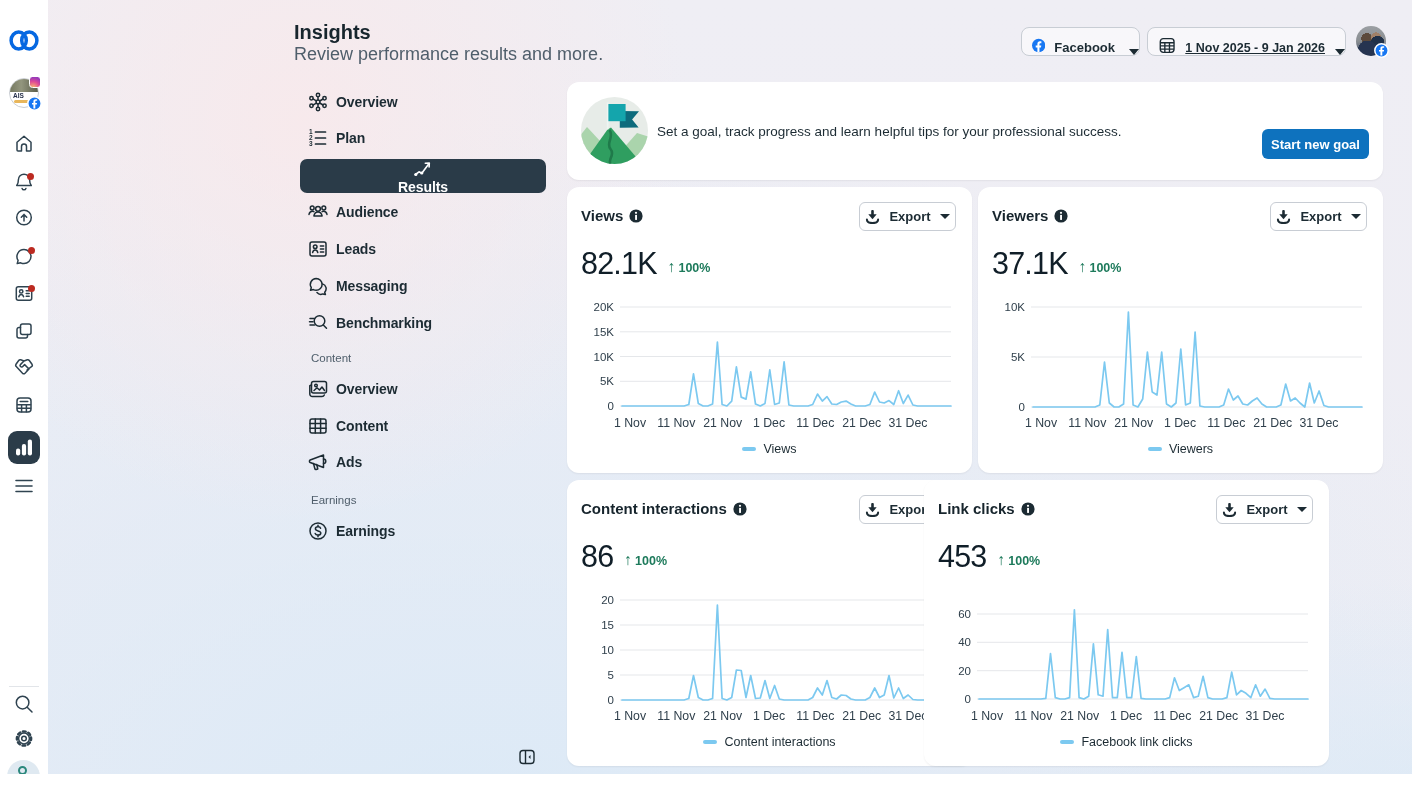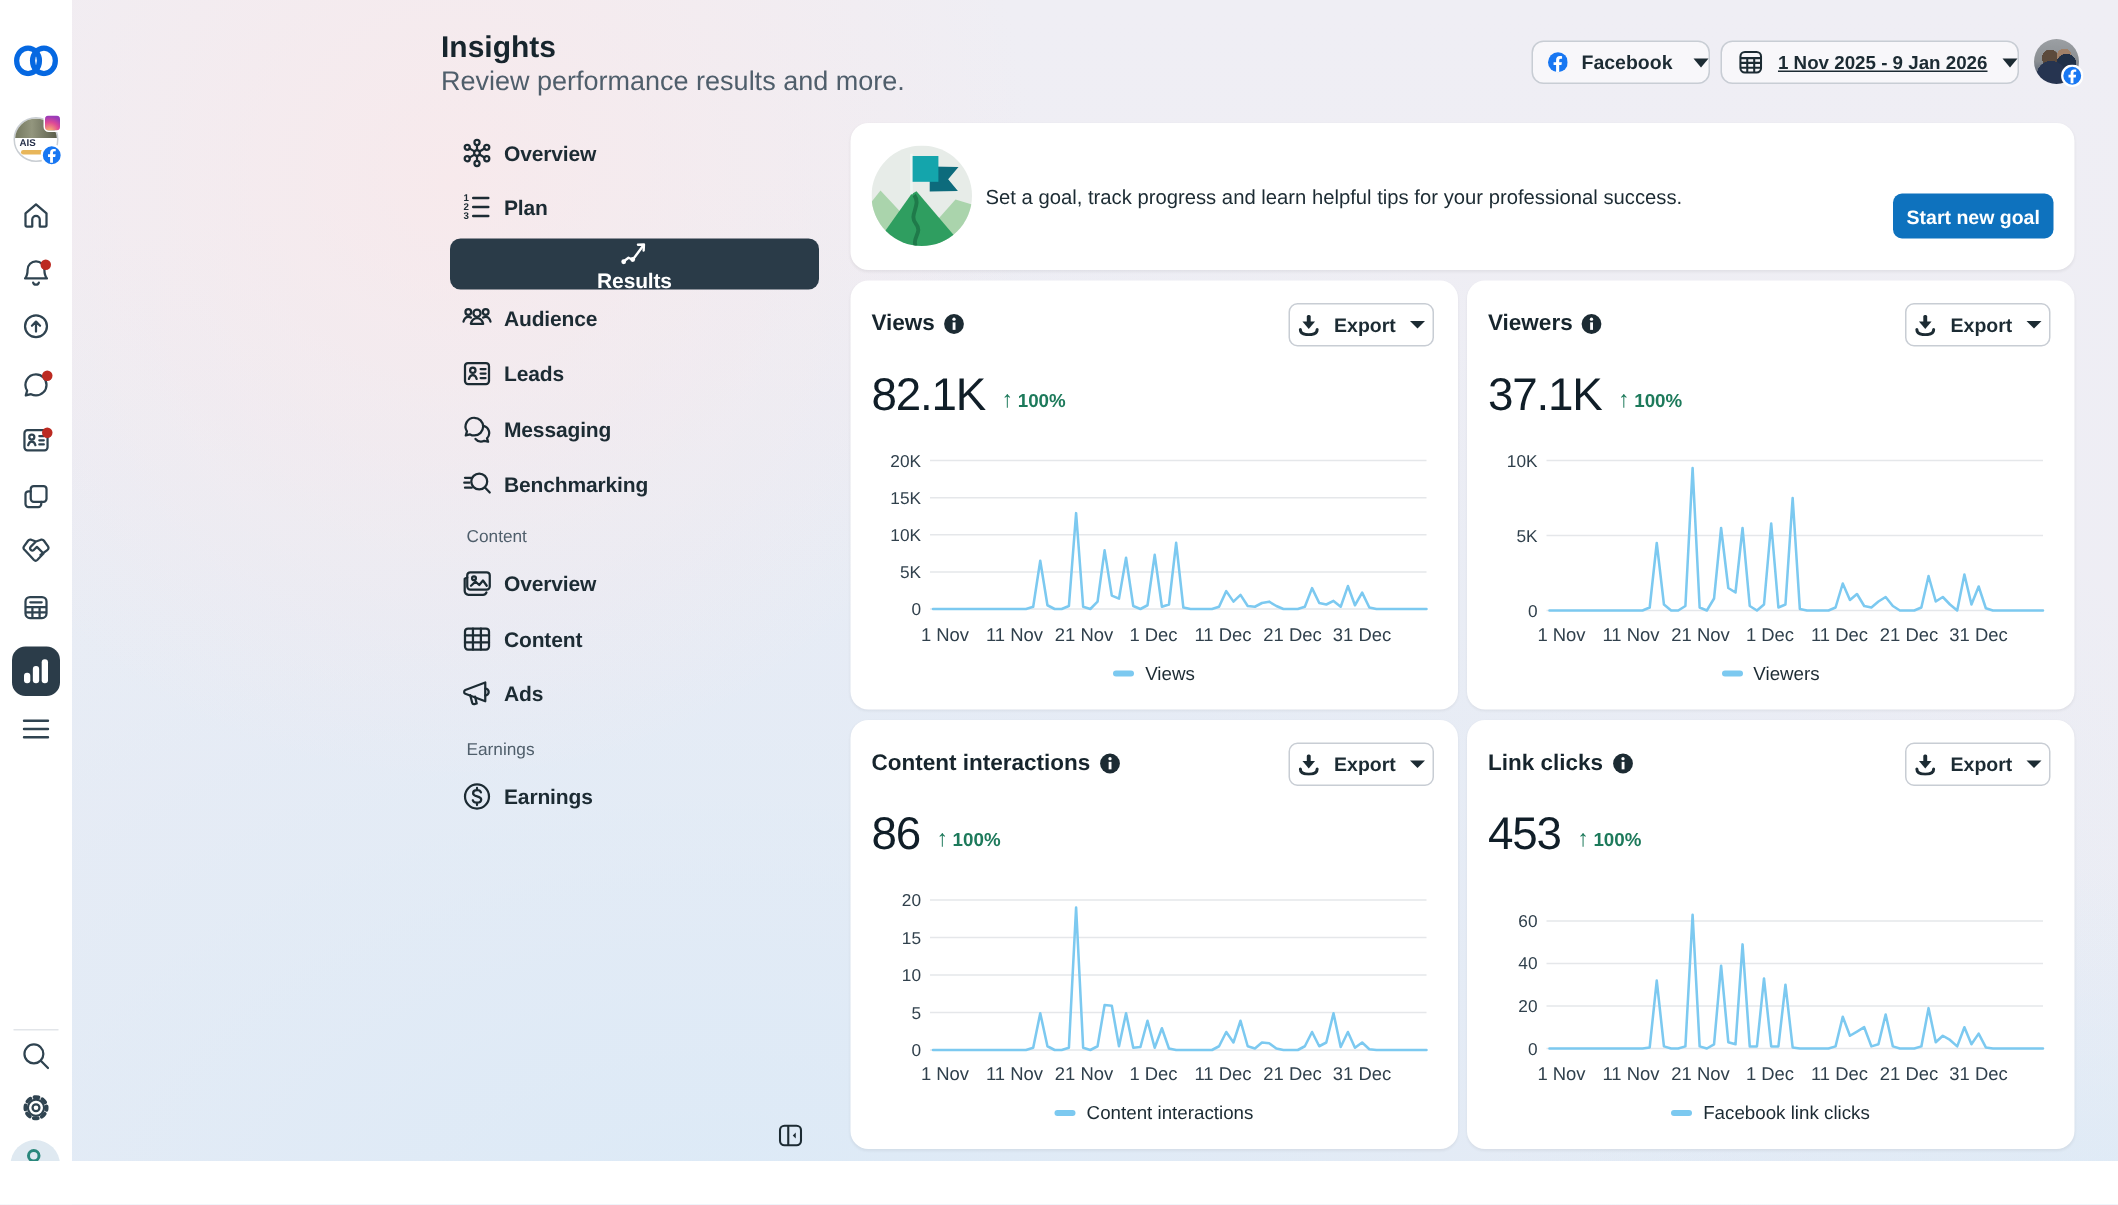--- a/index.html
+++ b/index.html
@@ -27,21 +27,21 @@
 
 .nav-title { position:absolute; left:294px; top:21px; font-size:20px; font-weight:bold; color:#17252d; }
 .nav-sub { position:absolute; left:294px; top:44px; font-size:18px; color:#4f5e6b; }
 .nitem { position:absolute; left:300px; width:246px; height:34px; display:flex; align-items:center; font-size:14px; font-weight:bold; color:#1c2b33; letter-spacing:-0.1px; }
 .nitem .nico { width:20px; height:20px; margin:0 8px 0 8px; flex:none; }
 .nsel { background:#2a3b48; border-radius:7px; color:#fff;flex-direction:column; }
 .nlab { position:absolute; left:311px; font-size:11.5px; color:#4f5e6b; }
 
 
 .hbtn { position:absolute; top:27px; height:29px; border:1px solid #c8cdd4; border-radius:8px;
-  background:rgba(255,255,255,0.55); display:flex; align-items:center; font-size:13px; font-weight:bold; color:#1c2b33; }
+  background:rgba(255,255,255,0.55); display:flex; align-items:flex-end; font-size:13px; font-weight:bold; color:#1c2b33; }
 .caret { width:0; height:0; border-left:5px solid transparent; border-right:5px solid transparent; border-top:6px solid #1c2b33; }
 .avatar { position:absolute; left:1356px; top:26px; width:30px; height:30px; border-radius:50%;
   background: radial-gradient(16px 15px at 38% 78%, #263450 58%, rgba(38,52,80,0) 59%),
               radial-gradient(12px 12px at 72% 55%, #203048 55%, rgba(32,48,72,0) 56%),
               radial-gradient(9px 9px at 67% 38%, #a08068 55%, rgba(160,128,104,0) 56%),
               radial-gradient(10px 10px at 36% 42%, #5c4a3c 55%, rgba(92,74,60,0) 56%),
               linear-gradient(180deg, #9b9fa3 0%, #8a8e92 50%, #33415c 100%); }
 
 
 .banner { position:absolute; left:567px; top:82px; width:816px; height:98px; background:#fff; border-radius:12px;
@@ -400,21 +400,21 @@
       <text x="155.7" y="240" text-anchor="middle" font-size="12.3" fill="#30404c">21 Nov</text>
       <text x="202.0" y="240" text-anchor="middle" font-size="12.3" fill="#30404c">1 Dec</text>
       <text x="248.3" y="240" text-anchor="middle" font-size="12.3" fill="#30404c">11 Dec</text>
       <text x="294.7" y="240" text-anchor="middle" font-size="12.3" fill="#30404c">21 Dec</text>
       <text x="341.0" y="240" text-anchor="middle" font-size="12.3" fill="#30404c">31 Dec</text>
       <path d="M55.0,220.0 L59.8,220.0 L64.5,220.0 L69.3,220.0 L74.1,220.0 L78.8,220.0 L83.6,220.0 L88.4,220.0 L93.1,220.0 L97.9,220.0 L102.7,220.0 L107.4,220.0 L112.2,220.0 L117.0,220.0 L121.8,218.5 L126.5,195.5 L131.3,217.5 L136.1,220.0 L140.8,220.0 L145.6,218.5 L150.4,125.0 L155.1,218.5 L159.9,220.0 L164.7,217.5 L169.4,190.0 L174.2,190.5 L179.0,217.5 L183.7,195.5 L188.5,218.5 L193.3,218.0 L198.0,200.5 L202.8,218.5 L207.6,205.5 L212.3,219.0 L217.1,220.0 L221.9,220.0 L226.7,220.0 L231.4,220.0 L236.2,220.0 L241.0,220.0 L245.7,217.5 L250.5,208.0 L255.3,215.0 L260.0,200.5 L264.8,217.5 L269.6,219.0 L274.3,215.0 L279.1,215.5 L283.9,219.0 L288.6,220.0 L293.4,220.0 L298.2,220.0 L302.9,217.5 L307.7,208.0 L312.5,217.5 L317.2,215.0 L322.0,195.5 L326.8,218.0 L331.6,208.0 L336.3,218.5 L341.1,215.0 L345.9,219.5 L350.6,220.0 L355.4,220.0 L360.2,220.0 L364.9,220.0 L369.7,220.0 L374.5,220.0 L379.2,220.0 L384.0,220.0" fill="none" stroke="#7cc9f0" stroke-width="1.7" stroke-linejoin="round" stroke-linecap="round"></path>
     </svg>
   <div class="legend"><div class="ldash"></div>Content interactions</div>
 </div>
 
-<div class="card" style="left:978px; top:480px;padding-left:16px;">
+<div class="card" style="left:924px; top:480px;padding-left:16px;">
   <div class="ctitle">Link clicks <svg width="14" height="14" viewBox="0 0 14 14">
         <circle cx="7" cy="7" r="6.6" fill="#1c2b33"></circle>
         <rect x="6.1" y="5.9" width="1.9" height="5" fill="#fff"></rect>
         <circle cx="7" cy="3.8" r="1.1" fill="#fff"></circle>
       </svg></div>
   <div class="export">
       <svg width="15" height="15" viewBox="0 0 15 15">
         <rect x="6.2" y="1" width="2.6" height="5.5" rx="1" fill="#1c2b33"></rect>
         <path d="M3.3 5.3 h8.4 L7.5 10.3 Z" fill="#1c2b33"></path>
         <path d="M1.9 10.6 c0 2.6 1.7 3.5 5.6 3.5 s5.6-0.9 5.6-3.5" fill="none" stroke="#1c2b33" stroke-width="2" stroke-linecap="round"></path>

